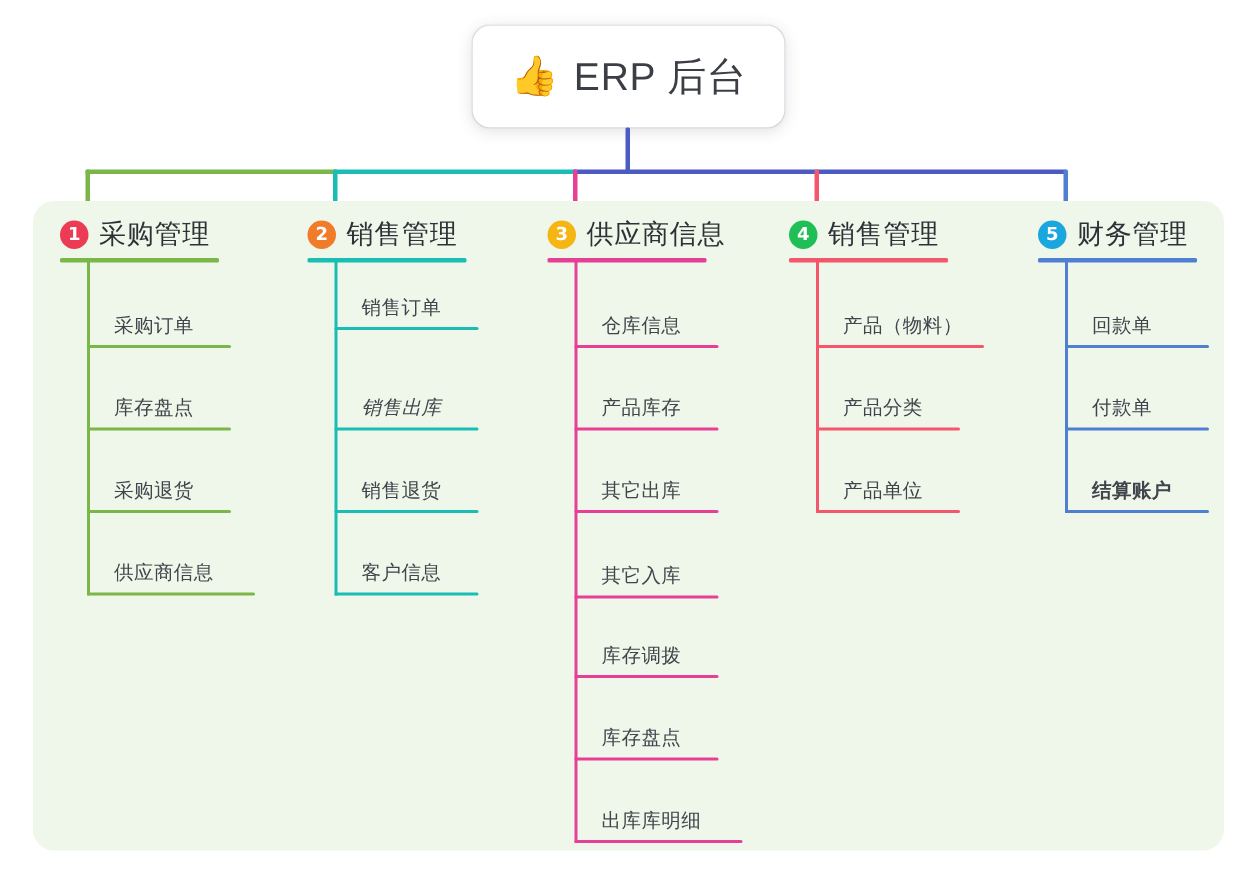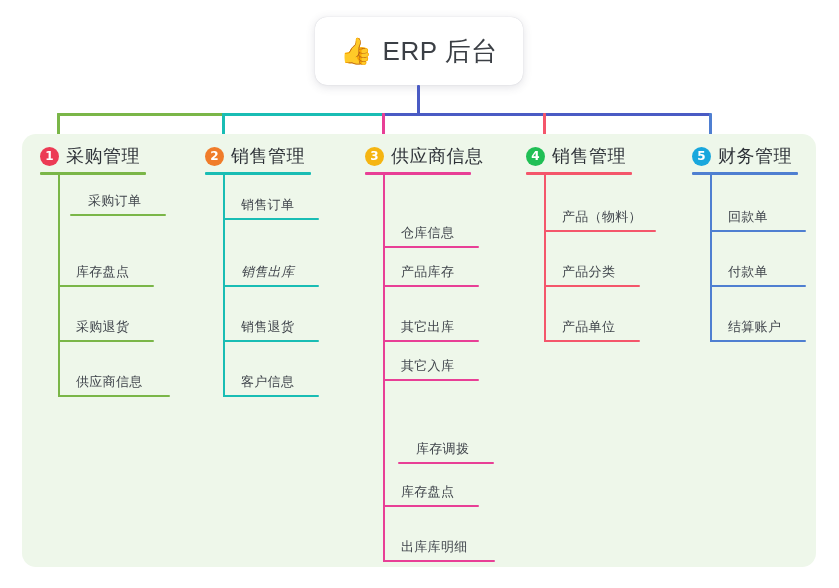--- a/index.html
+++ b/index.html
@@ -155,21 +155,21 @@
 
   <div class="panel">
     <div id="columns">
         <div class="col" style="left: 18px;">
           <div class="col-head">
             <span class="badge" style="background: rgb(236, 59, 85);">1</span>
             <span class="col-title">采购管理</span>
           </div>
           <div class="col-rule" style="background: rgb(122, 182, 72);"></div>
           <div class="col-spine" style="background: rgb(122, 182, 72); height: 223px;"></div>
-          <div class="item" style="top: 44px; width: 96px; height: 38px; margin-left: 12px;">
+          <div class="item" style="top: 60px; width: 96px; height: 38px;">
             <span class="item-label">采购订单</span>
             <div class="item-rule" style="background: rgb(122, 182, 72); width: 96px;"></div>
           </div>
           <div class="item" style="top: 115px; width: 96px; height: 38px;">
             <span class="item-label">库存盘点</span>
             <div class="item-rule" style="background: rgb(122, 182, 72); width: 96px;"></div>
           </div>
           <div class="item" style="top: 170px; width: 96px; height: 38px;">
             <span class="item-label">采购退货</span>
             <div class="item-rule" style="background: rgb(122, 182, 72); width: 96px;"></div>
@@ -203,37 +203,37 @@
             <div class="item-rule" style="background: rgb(25, 189, 180); width: 96px;"></div>
           </div>
         </div>
         <div class="col" style="left: 343px;">
           <div class="col-head">
             <span class="badge" style="background: rgb(245, 181, 18);">3</span>
             <span class="col-title">供应商信息</span>
           </div>
           <div class="col-rule" style="background: rgb(232, 63, 150);"></div>
           <div class="col-spine" style="background: rgb(232, 63, 150); height: 388px;"></div>
-          <div class="item" style="top: 76px; width: 96px; height: 38px; text-align: right;">
+          <div class="item" style="top: 60px; width: 96px; height: 38px; text-align: right;">
             <span class="item-label">仓库信息</span>
             <div class="item-rule" style="background: rgb(232, 63, 150); width: 96px;"></div>
           </div>
           <div class="item" style="top: 115px; width: 96px; height: 38px;">
             <span class="item-label">产品库存</span>
             <div class="item-rule" style="background: rgb(232, 63, 150); width: 96px;"></div>
           </div>
           <div class="item" style="top: 170px; width: 96px; height: 38px;">
             <span class="item-label">其它出库</span>
             <div class="item-rule" style="background: rgb(232, 63, 150); width: 96px;"></div>
           </div>
-          <div class="item" style="top: 209px; width: 96px; height: 38px;">
+          <div class="item" style="top: 227px; width: 96px; height: 38px;">
             <span class="item-label">其它入库</span>
             <div class="item-rule" style="background: rgb(232, 63, 150); width: 96px;"></div>
           </div>
-          <div class="item" style="top: 292px; width: 96px; height: 38px; margin-left: 15px;">
+          <div class="item" style="top: 280px; width: 96px; height: 38px;">
             <span class="item-label">库存调拨</span>
             <div class="item-rule" style="background: rgb(232, 63, 150); width: 96px;"></div>
           </div>
           <div class="item" style="top: 335px; width: 96px; height: 38px;">
             <span class="item-label">库存盘点</span>
             <div class="item-rule" style="background: rgb(232, 63, 150); width: 96px;"></div>
           </div>
           <div class="item" style="top: 390px; width: 96px; height: 38px;">
             <span class="item-label">出库库明细</span>
             <div class="item-rule" style="background: rgb(232, 63, 150); width: 112px;"></div>
@@ -267,21 +267,21 @@
           <div class="col-rule" style="background: rgb(79, 127, 209);"></div>
           <div class="col-spine" style="background: rgb(79, 127, 209); height: 168px;"></div>
           <div class="item" style="top: 60px; width: 96px; height: 38px;">
             <span class="item-label">回款单</span>
             <div class="item-rule" style="background: rgb(79, 127, 209); width: 96px;"></div>
           </div>
           <div class="item" style="top: 115px; width: 96px; height: 38px; padding-left: 28px;">
             <span class="item-label">付款单</span>
             <div class="item-rule" style="background: rgb(79, 127, 209); width: 96px;"></div>
           </div>
-          <div class="item" style="top: 170px; width: 96px; height: 38px;">
+          <div class="item" style="top: 170px; width: 96px; height: 38px; font-weight: bold;">
             <span class="item-label">结算账户</span>
             <div class="item-rule" style="background: rgb(79, 127, 209); width: 96px;"></div>
           </div>
         </div>
       </div>
   </div>
 
 </div>
 
 </body></html>

